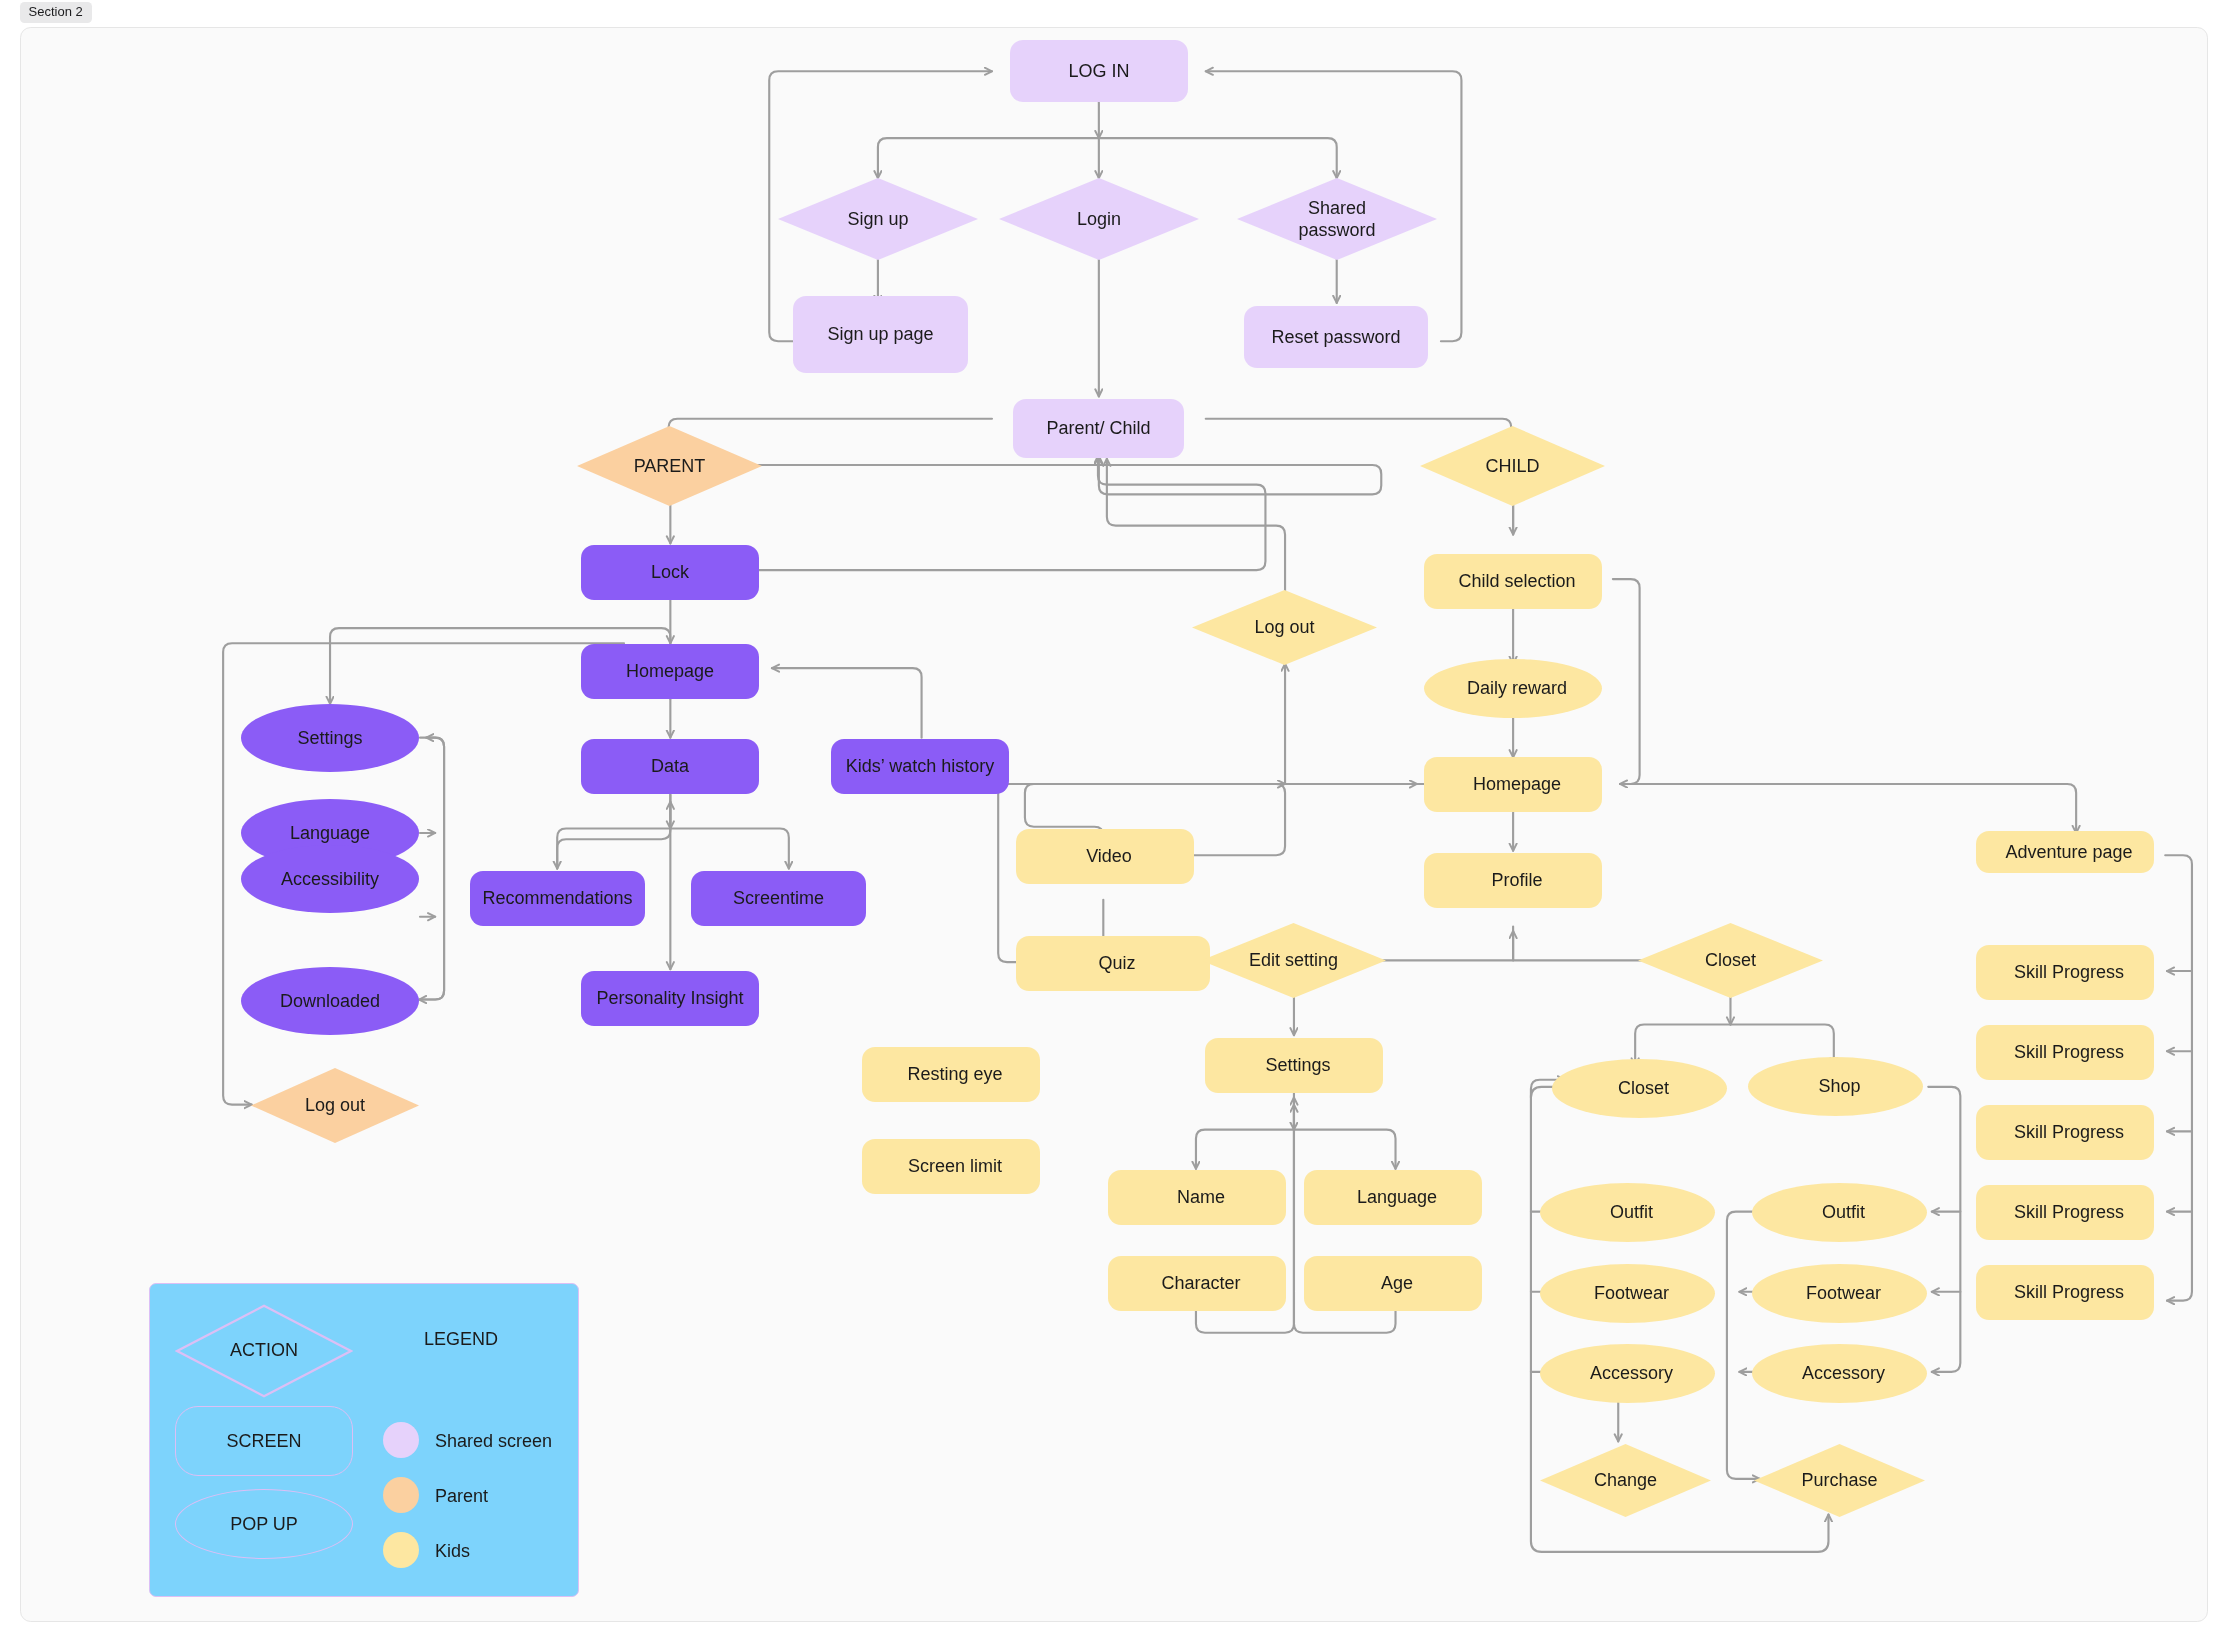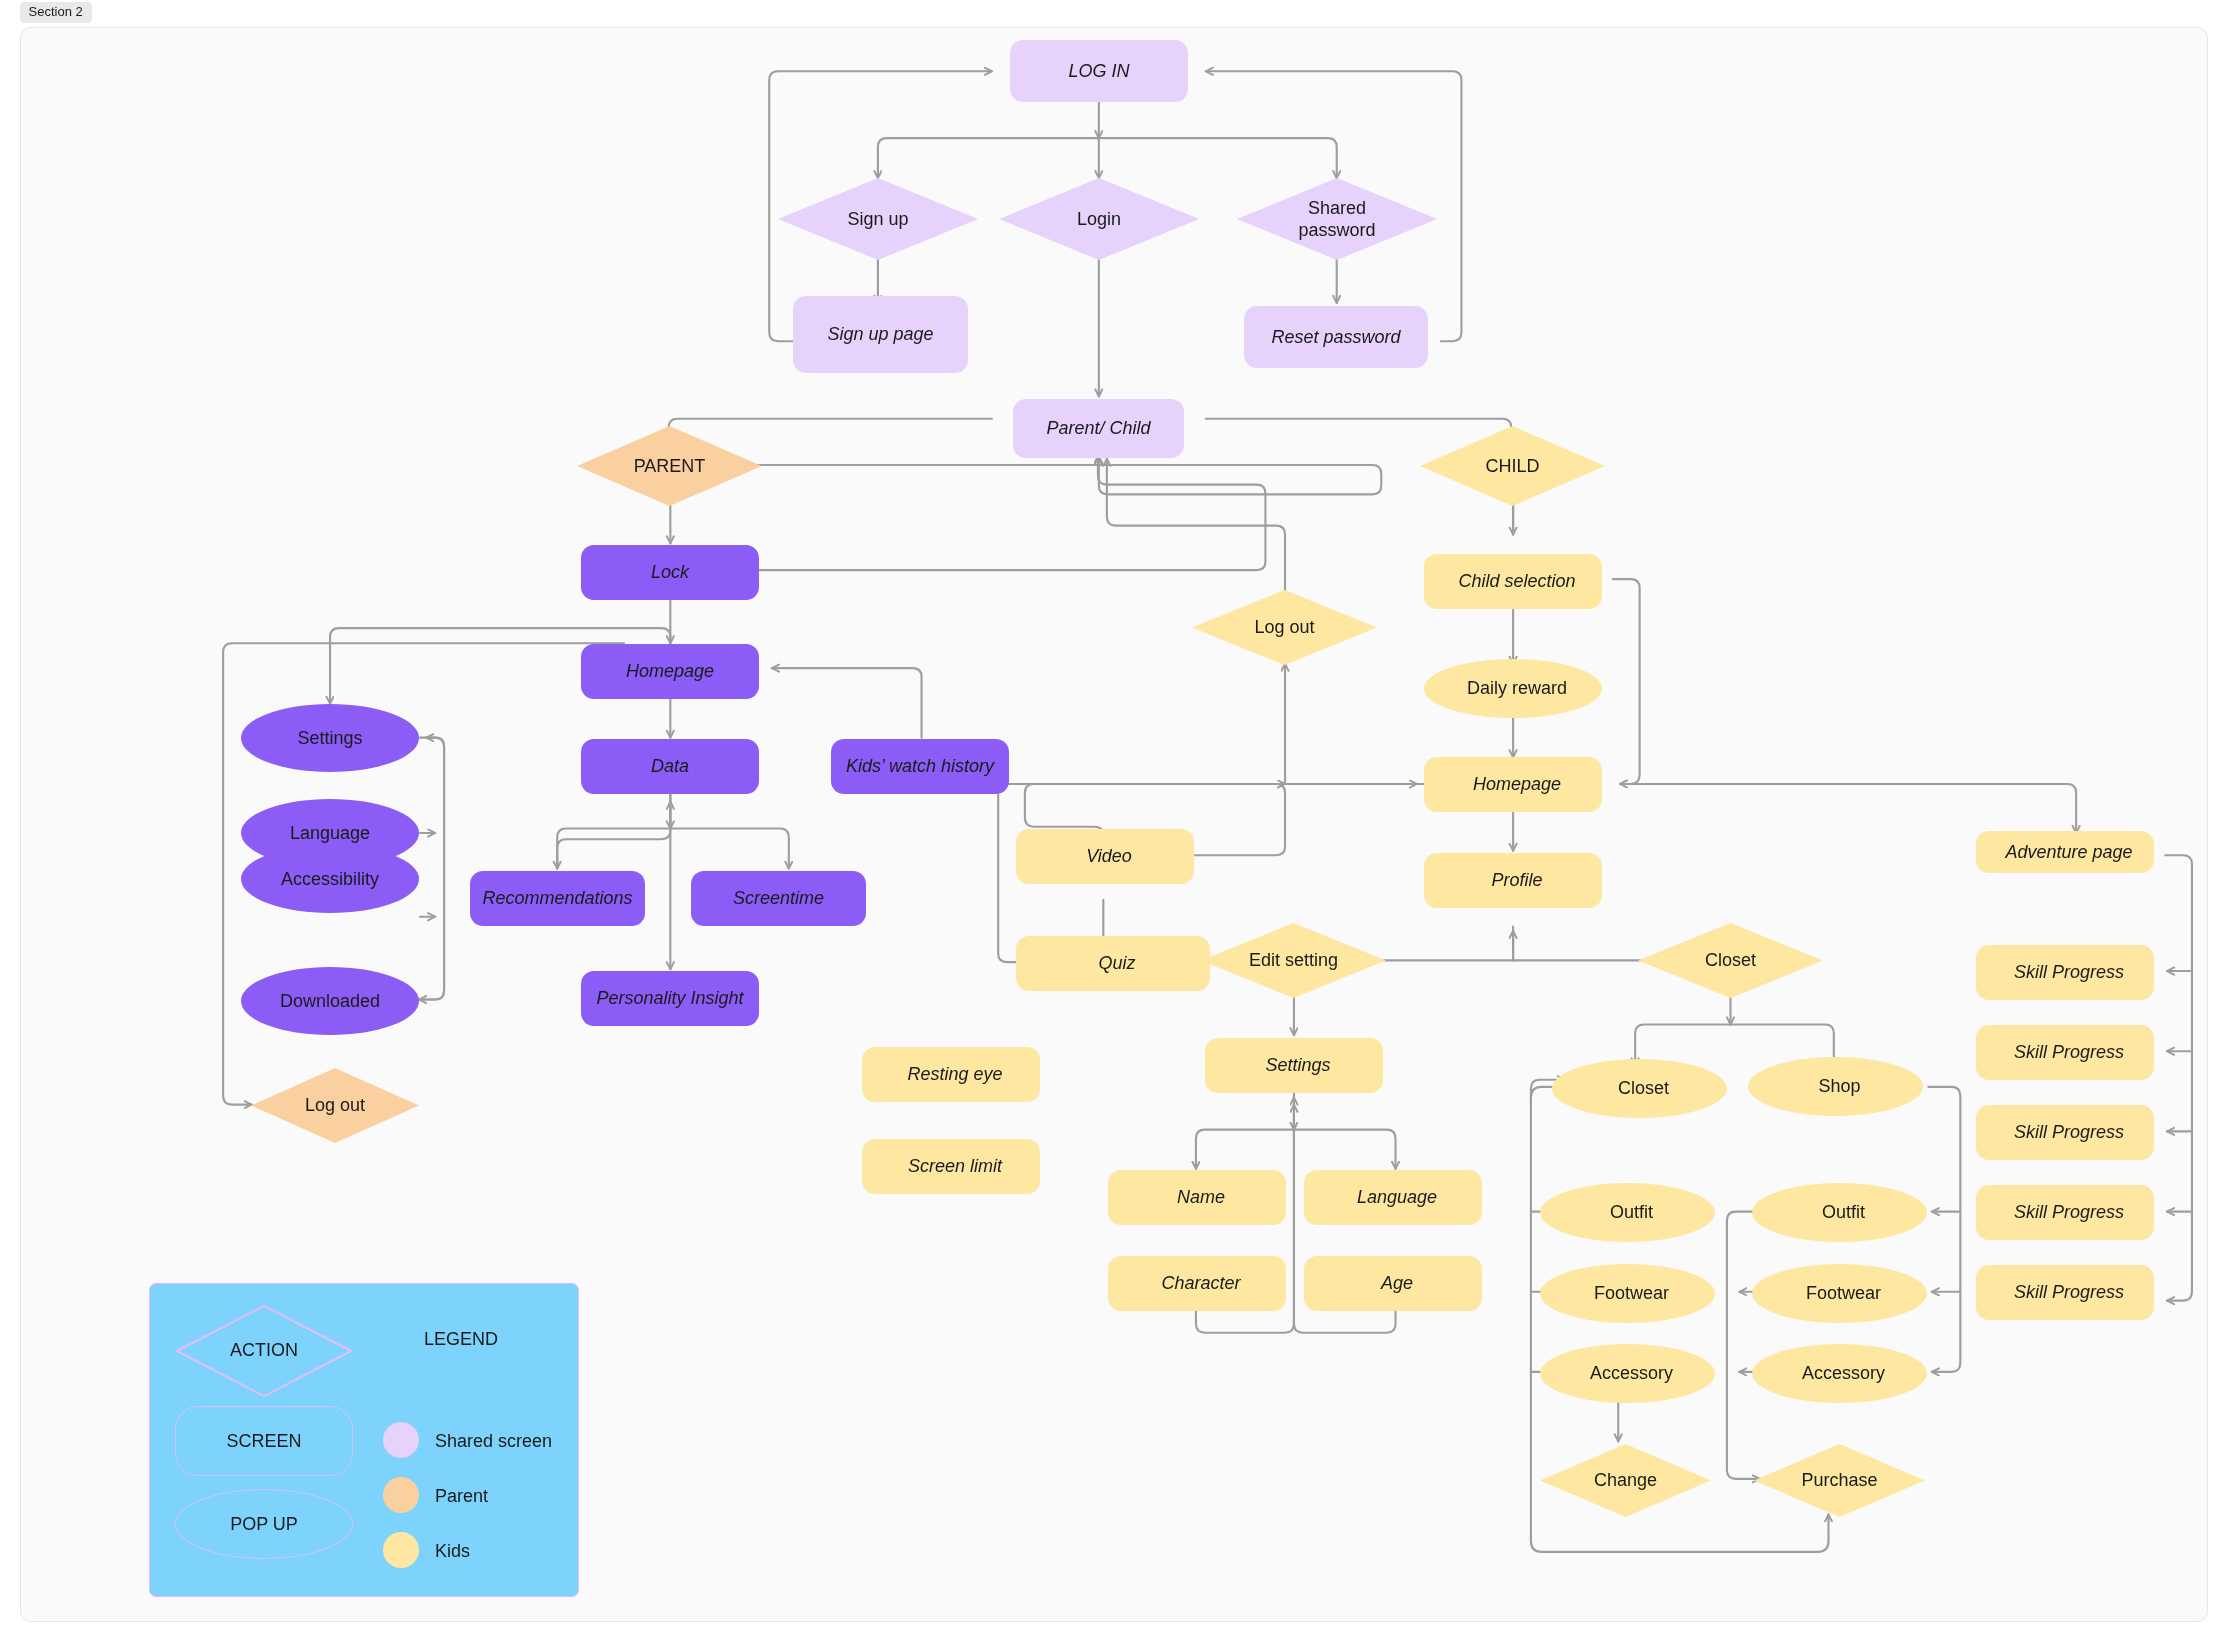--- a/index.html
+++ b/index.html
@@ -3,21 +3,21 @@
 <meta charset="utf-8">
 <style>
   html,body{margin:0;padding:0;background:#ffffff;}
   body{font-family:"Liberation Sans", sans-serif;}
   #root{position:relative;width:2228px;height:1649px;overflow:hidden;background:#ffffff;}
   #canvas-frame{position:absolute;left:19.6px;top:27px;width:2188px;height:1595px;background:#fafafa;border:0.9px solid #e6e6e6;border-radius:10.7px;box-sizing:border-box;}
   #section-tag{position:absolute;left:19.6px;top:1.8px;background:#e9e9ea;color:#1c1c1e;font-size:13px;padding:3.6px 9px;border-radius:4.5px;line-height:1.1;}
   #edges{position:absolute;left:0;top:0;width:2228px;height:1649px;pointer-events:none;}
   .node{position:absolute;display:flex;align-items:center;justify-content:center;text-align:center;
         font-size:18px;color:#1b1b1b;box-sizing:border-box;line-height:1.25;z-index:5;}
-  .n-screen{border-radius:13px;font-style:italic;}
+  .n-screen{border-radius:13px;}
   .n-popup{border-radius:50%;}
   .n-action{background:transparent !important;}
   .n-action .dia{position:absolute;left:0;top:0;width:100%;height:100%;}
   .n-action .lab{position:relative;z-index:2;}
   .c-shared{background:#e6d2fb;}
   .c-parent{background:#8b5cf6;}
   .c-kids{background:#fde7a1;padding-left:8px;}
   .d-shared{fill:#e6d2fb;}
   .d-parent{fill:#fbd0a0;}
   .d-kids{fill:#fde7a1;}

